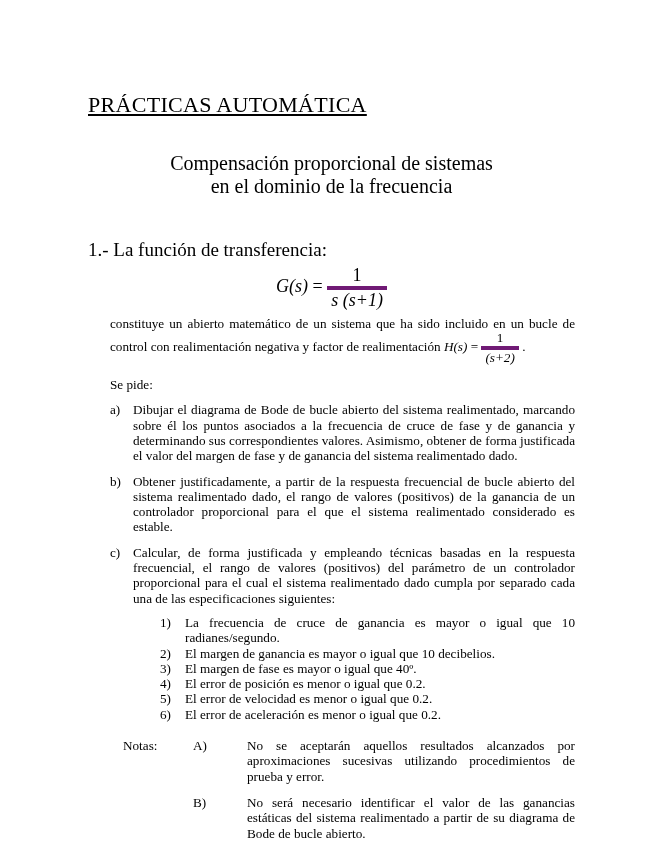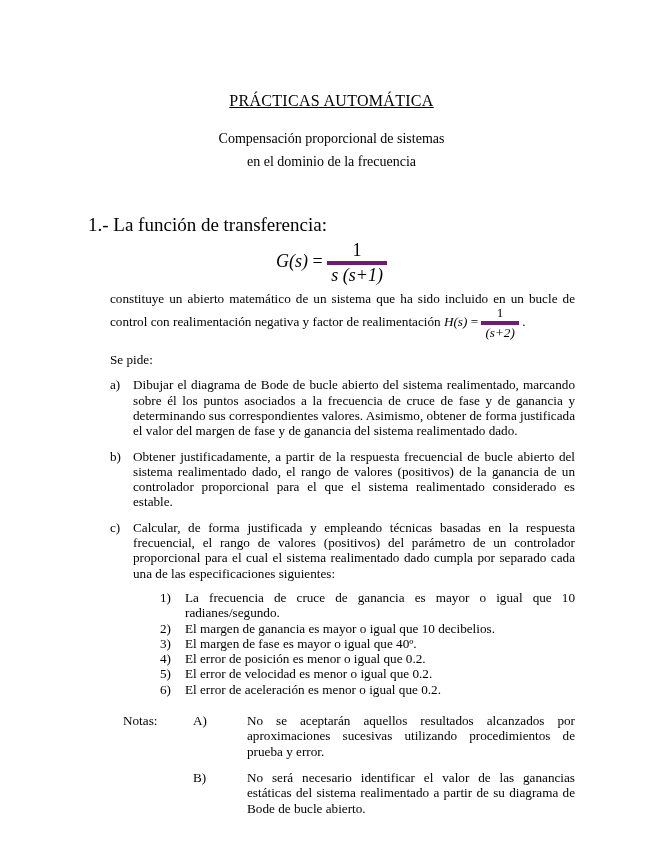--- a/index.html
+++ b/index.html
@@ -9,29 +9,28 @@
     font-family: "Liberation Serif", serif;
     color: #000000;
     overflow: hidden;
   }
   .page {
     width: 655px; height: 848px;
     background: #ffffff;
     padding: 92px 80px 0 88px;
   }
   .title {
-    text-align: center;
-    font-size: 16px;
+    font-size: 22px;
     letter-spacing: 0.3px;
   }
   .title .u { text-decoration: underline; }
   .subtitle {
-    margin-top: 17px;
+    margin-top: 34px;
     text-align: center;
-    font-size: 14px;
+    font-size: 20px;
     line-height: 23px;
   }
   .intro {
     margin-top: 44px;
     font-size: 19px;
     line-height: 15.3px;
   }
   .formula-display {
     margin: 9px 0 4px 0;
     text-align: center;

